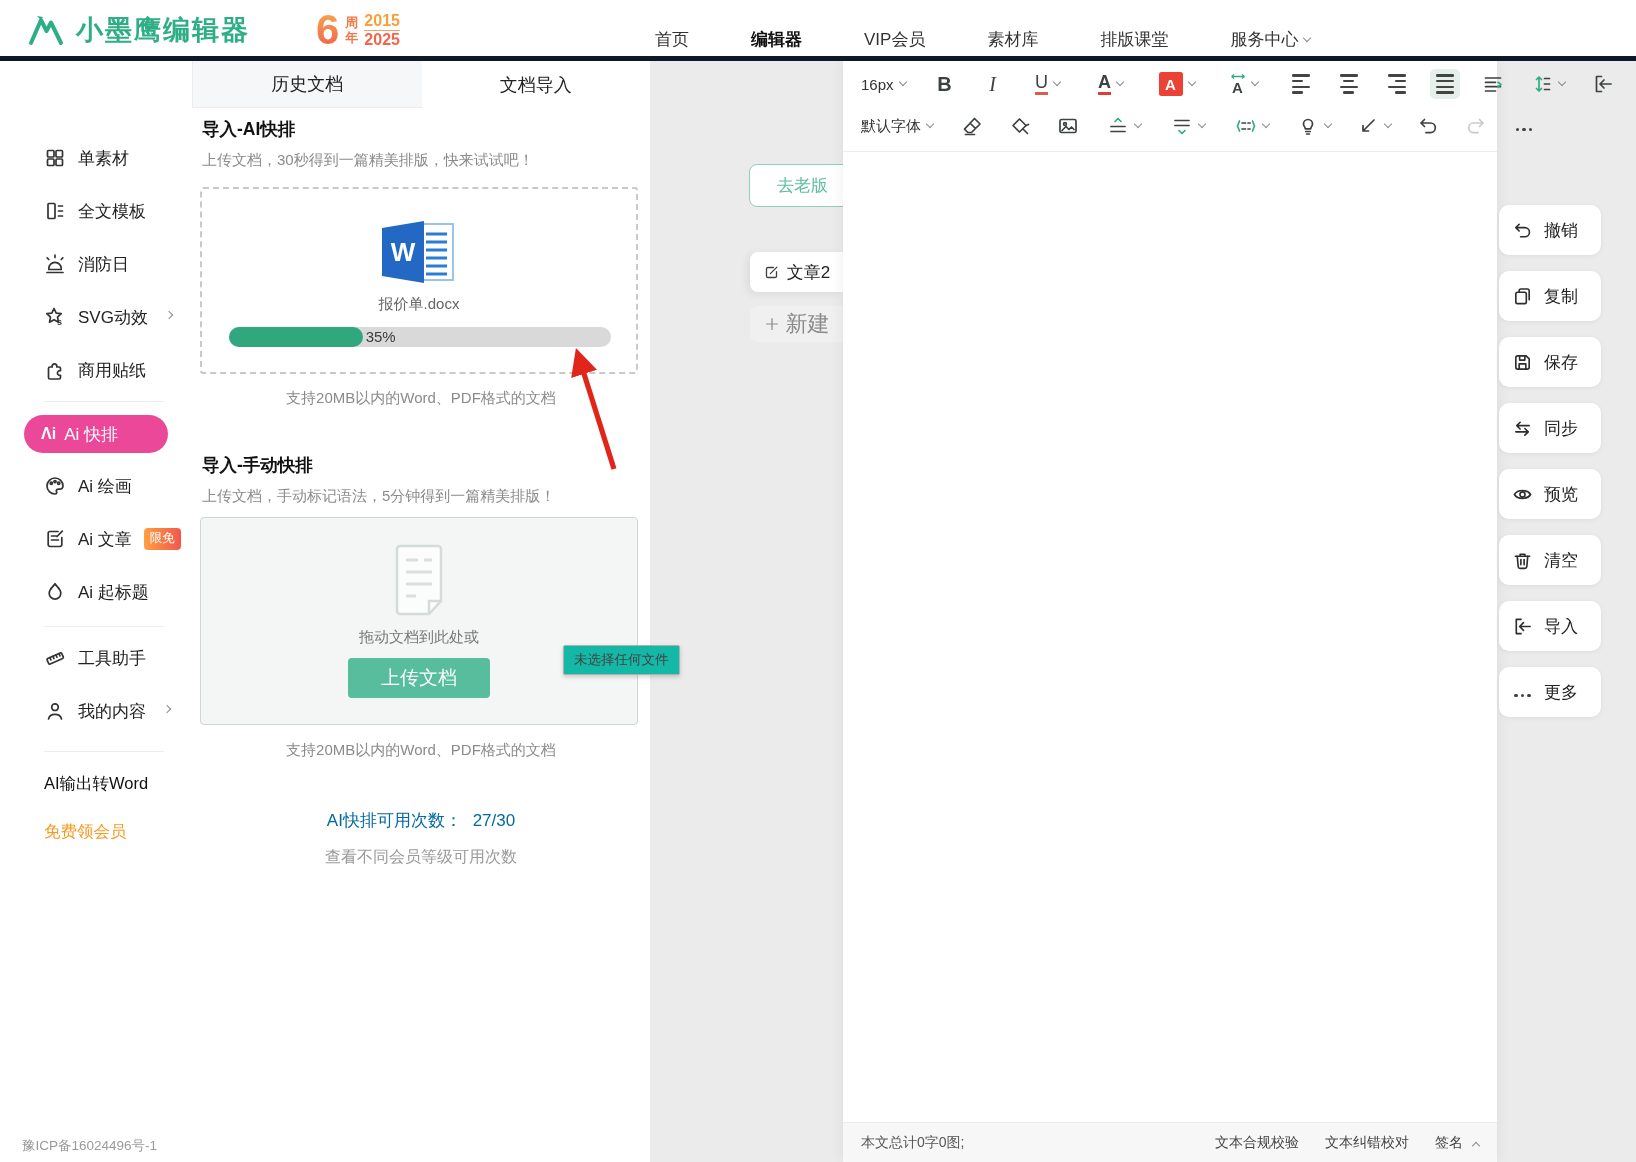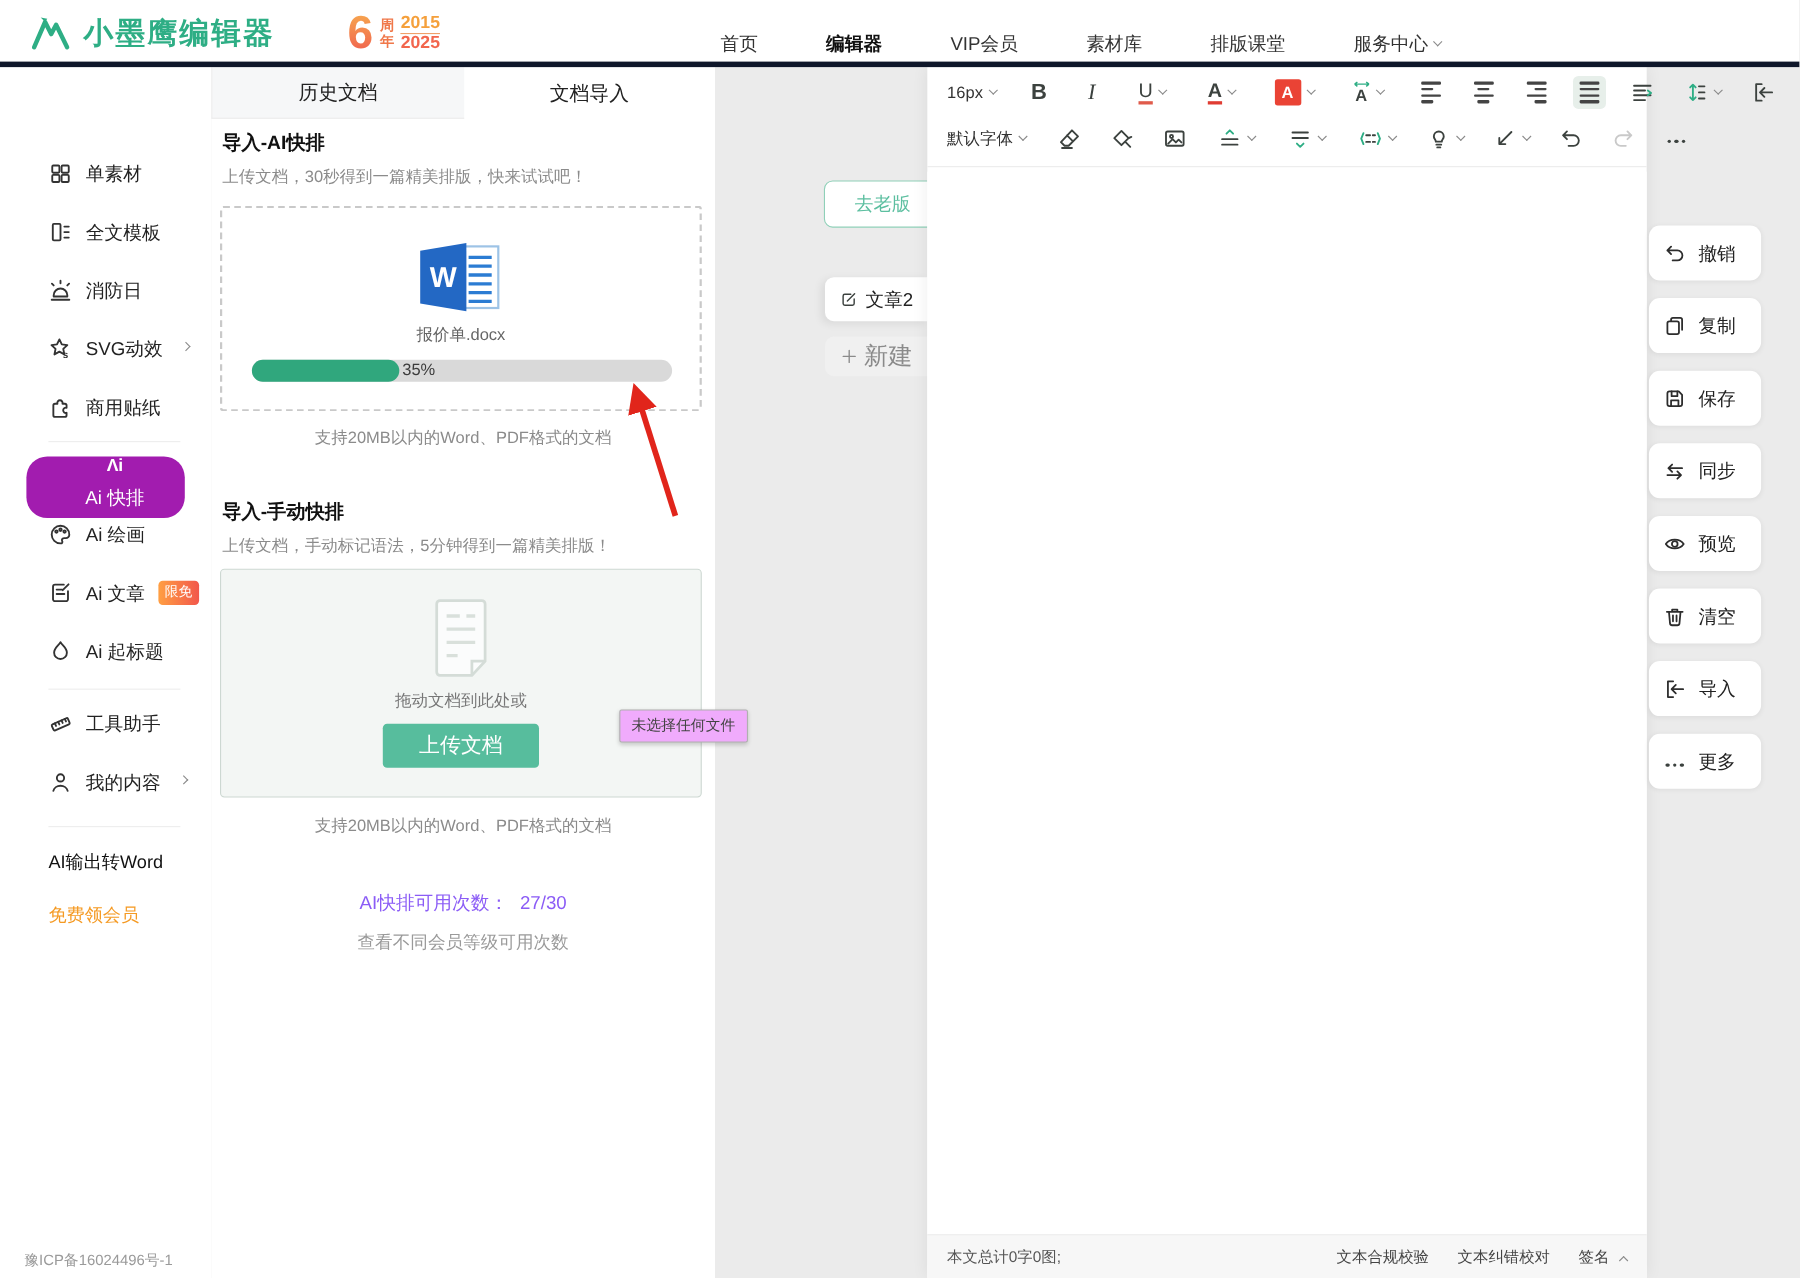--- a/index.html
+++ b/index.html
@@ -21,21 +21,21 @@
   .nav-item.active { font-weight:bold; color:#111; }
 
   .chev { display:inline-block; width:6px; height:6px; border-right:1.6px solid #8a8a8a; border-bottom:1.6px solid #8a8a8a; transform:rotate(45deg); margin-left:6px; position:relative; top:-2px; }
   .chev.up { transform:rotate(225deg); top:2px; }
   .chev.right { transform:rotate(-45deg); }
 
   
   .sidebar { position:absolute; left:0; top:61px; width:192px; height:1101px; background:#fff; z-index:10; }
   .side-item { position:absolute; left:44px; height:34px; display:flex; align-items:center; gap:12px; font-size:17px; color:#222; cursor:pointer; white-space:nowrap; }
   .side-divider { position:absolute; left:44px; width:120px; height:1px; background:#ededed; }
-  .ai-pill { position:absolute; left:24px; top:354px; width:144px; height:56px; background:#a21caf; border-radius:19px; display:flex; align-items:center; gap:8px; padding-left:17px; color:#fff; font-size:17px; cursor:pointer;flex-direction:column; }
+  .ai-pill { position:absolute; left:24px; top:354px; width:144px; height:38px; background:#ec4899; border-radius:19px; display:flex; align-items:center; gap:8px; padding-left:17px; color:#fff; font-size:17px; cursor:pointer; }
   .ai-pill .ai-logo { font-weight:bold; font-size:16px; font-style:normal; }
   .badge-xianmian { display:inline-block; margin-left:6px; padding:2px 6px 3px; border-radius:4px; background:linear-gradient(90deg,#FF9F43,#F2574B); color:#fff; font-size:12.5px; }
   .side-link-word { position:absolute; left:44px; top:712px; font-size:16.5px; color:#111; cursor:pointer; }
   .side-link-free { position:absolute; left:44px; top:760px; font-size:16.5px; color:#F59A23; cursor:pointer; }
   .icp { position:absolute; left:22px; top:1076px; font-size:13.5px; color:#9a9a9a; }
   .sicon { width:22px; height:22px; flex:0 0 22px; }
   .sicon path, .sicon rect, .sicon circle { fill:none; stroke:#333; stroke-width:1.7; stroke-linecap:round; stroke-linejoin:round; }
 
   
   .import-panel { position:absolute; left:192px; top:61px; width:458px; height:1101px; background:#fff; z-index:5; }
@@ -48,24 +48,24 @@
   .word-ico { position:absolute; left:50%; transform:translateX(-50%); top:30px; }
   .file-name { position:absolute; top:106px; width:100%; text-align:center; font-size:15px; color:#666; }
   .progress-track { position:absolute; left:27px; top:138px; width:382px; height:20px; border-radius:10px; background:#d9d9d9; }
   .progress-fill { position:absolute; left:0; top:0; height:20px; border-radius:10px; background:#30A77D; }
   .progress-label { position:absolute; top:1px; font-size:15px; color:#3b3b3b; padding-left:3px; }
   .hint { position:absolute; width:100%; text-align:center; font-size:15px; color:#8b8b8b; }
   .drop-solid { position:absolute; left:8px; top:456px; width:438px; height:208px; border:1px solid #cdd8d2; border-radius:4px; background:#f3f6f4; }
   .doc-ico { position:absolute; left:50%; transform:translateX(-50%); top:22px; }
   .drop-text { position:absolute; top:110px; width:100%; text-align:center; font-size:15px; color:#777; }
   .upload-btn { position:absolute; left:50%; transform:translateX(-50%); top:140px; width:142px; height:40px; background:#57BD9D; border:none; border-radius:4px; color:#fff; font-size:19px; cursor:pointer; font-family:inherit; }
-  .quota { position:absolute; top:748px; width:100%; text-align:center; font-size:17px; color:#8b5cf6; }
+  .quota { position:absolute; top:748px; width:100%; text-align:center; font-size:17px; color:#0369a1; }
   .quota-link { position:absolute; top:786px; width:100%; text-align:center; font-size:16px; color:#9a9a9a; cursor:pointer; }
 
-  .tooltip { position:absolute; left:563px; top:645px; background:#f0abfc; border:1px solid #b0b0b0; border-radius:2px; box-shadow:0 2px 4px rgba(0,0,0,.18); padding:5px 10px; font-size:13.5px; color:#444; z-index:40; white-space:nowrap; }
+  .tooltip { position:absolute; left:563px; top:645px; background:#14b8a6; border:1px solid #b0b0b0; border-radius:2px; box-shadow:0 2px 4px rgba(0,0,0,.18); padding:5px 10px; font-size:13.5px; color:#444; z-index:40; white-space:nowrap; }
   .red-arrow { position:absolute; left:565px; top:345px; z-index:35; pointer-events:none; }
 
   
   .old-ver-btn { position:absolute; left:749px; top:164px; width:150px; height:43px; background:#fff; border:1.5px solid #8FD0B8; border-radius:8px; color:#5CBFA0; font-size:17px; display:flex; align-items:center; padding-left:27px; cursor:pointer; z-index:6; }
   .article-tab { position:absolute; left:750px; top:252px; width:93px; height:40px; background:#fff; border-radius:8px 0 0 8px; box-shadow:-3px 2px 8px rgba(0,0,0,.07); display:flex; align-items:center; justify-content:center; gap:7px; font-size:17px; color:#222; cursor:pointer; z-index:6; }
   .new-tab { position:absolute; left:750px; top:306px; width:93px; height:36px; background:#f0f0f0; border-radius:8px 0 0 8px; display:flex; align-items:center; justify-content:center; gap:6px; font-size:22px; color:#8a8a8a; cursor:pointer; z-index:6; }
 
   
   .editor { position:absolute; left:843px; top:61px; width:654px; height:1101px; background:#fff; box-shadow:0 0 14px rgba(0,0,0,.07); z-index:8; }
   .toolbar { border-bottom:1px solid #ececec; padding:2px 8px 4px 12px; }

